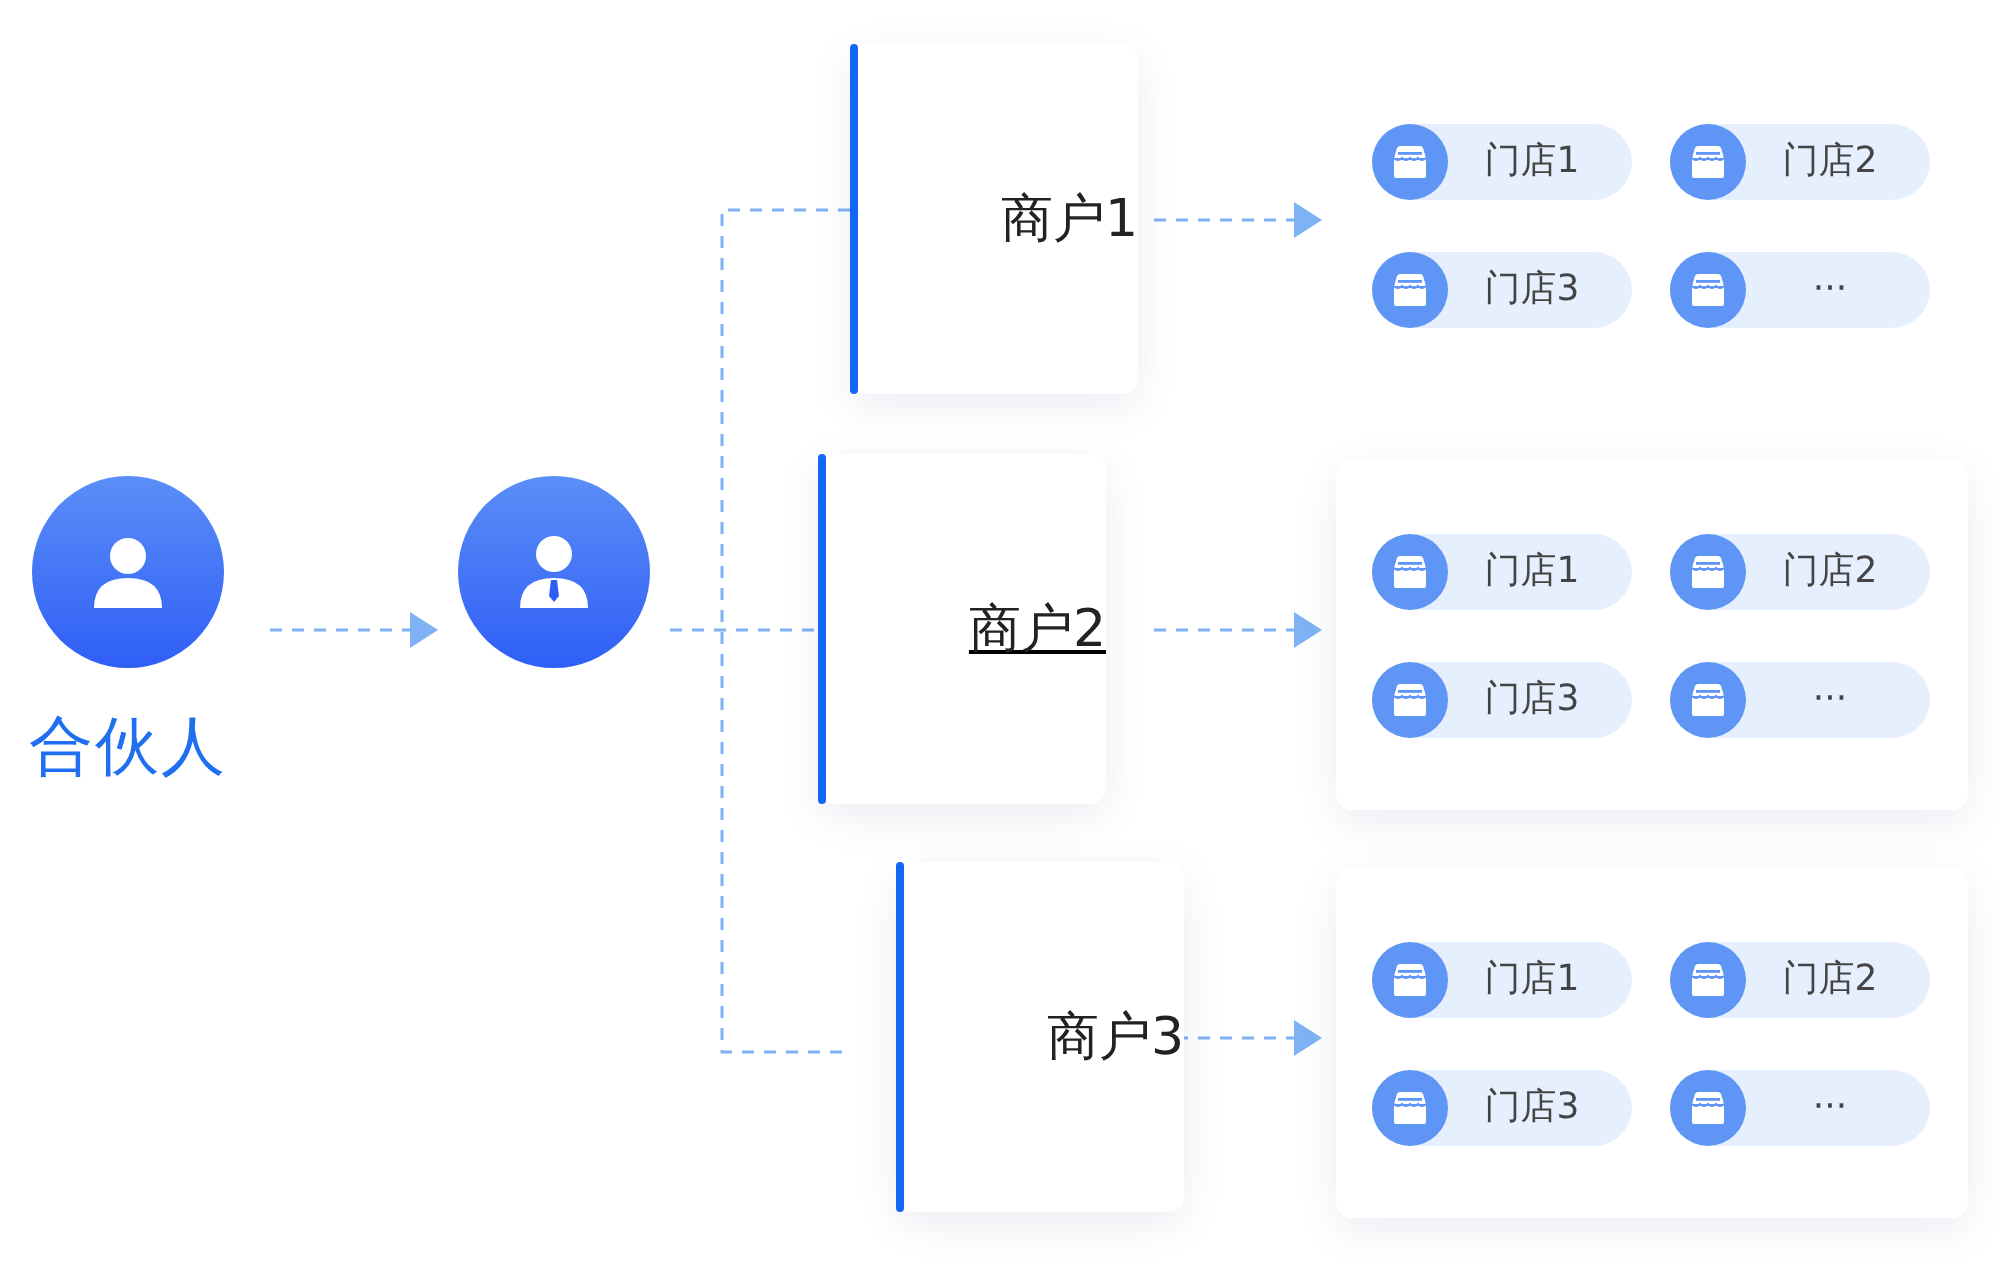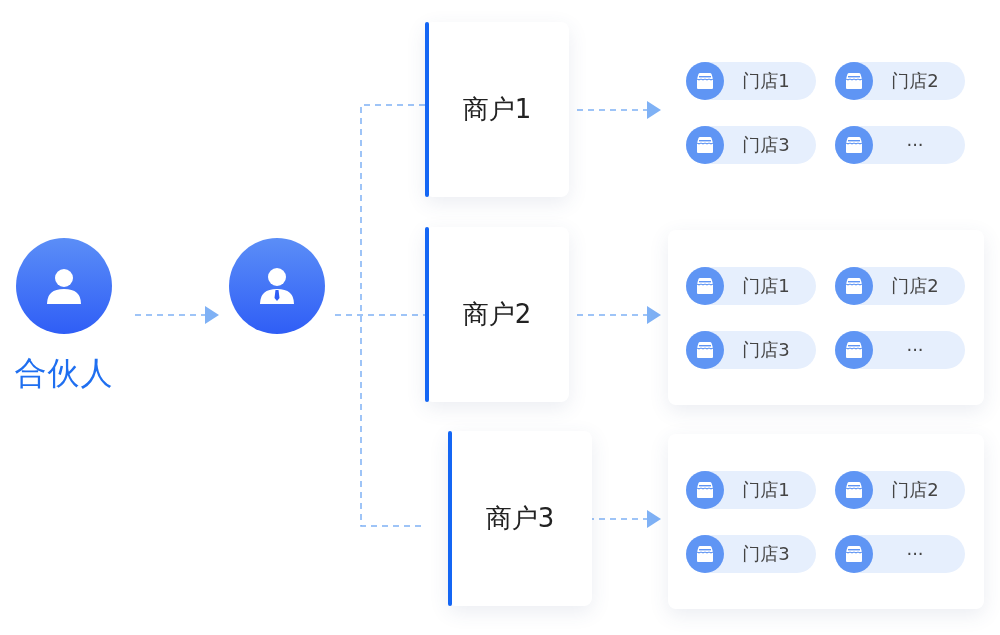--- a/index.html
+++ b/index.html
@@ -5,21 +5,21 @@
   html,body{margin:0;padding:0;}
   body{width:1000px;height:635px;position:relative;background:#ffffff;overflow:hidden;
        font-family:"DejaVu Sans","Liberation Sans",sans-serif;}
   .lines{position:absolute;left:0;top:0;width:1000px;height:635px;}
   .role{position:absolute;width:120px;text-align:center;}
   .role .avatar{width:96px;height:96px;border-radius:50%;margin:0 auto;
        background:linear-gradient(180deg,#5b8ef7 0%,#2f5ef6 100%);
        display:flex;align-items:center;justify-content:center;}
   .role .label{margin-top:18px;font-size:32px;color:#1f6ff0;letter-spacing:1px;}
   .merchant{position:absolute;width:144px;height:175px;background:#fff;border-radius:8px;
-       box-shadow:0 6px 20px rgba(60,80,130,0.10);display:flex;align-items:center;justify-content:center;}
+       box-shadow:0 6px 20px rgba(60,80,130,0.10);display:flex;align-items:center;justify-content:flex-end;}
   .merchant .bar{position:absolute;left:0;top:0;bottom:0;width:4px;border-radius:2px;background:#1466f4;}
   .merchant .name{font-size:26px;color:#222;}
   .group{position:absolute;width:316px;height:175px;border-radius:8px;}
   .group.card{background:#fff;box-shadow:0 6px 20px rgba(60,80,130,0.10);}
   .store{position:absolute;width:130px;height:38px;border-radius:19px;background:#e6effd;}
   .store .icon{position:absolute;left:0;top:0;width:38px;height:38px;border-radius:50%;background:#5f95f4;
        display:flex;align-items:center;justify-content:center;}
   .store .txt{position:absolute;left:38px;right:8px;top:0;height:36px;line-height:38px;text-align:center;
        font-size:18px;color:#444;}
 </style>
@@ -60,21 +60,21 @@
       <path d="M5 40 Q5 25 22 25 Q39 25 39 40 Z" fill="#fff"></path>
       <path d="M20.5 26 L23.5 26 L24.5 34 L22 37 L19.5 34 Z" fill="#2f5ef6"></path>
     </svg>
   </div>
 </div>
 
 <div class="merchant" style="left:425px;top:22px;">
   <div class="bar"></div>
   <div class="name">商户1</div>
 </div>
-<div class="merchant" style="left:425px;top:227px;">
+<div class="merchant" style="left:409px;top:227px;text-decoration:underline;">
   <div class="bar"></div>
   <div class="name">商户2</div>
 </div>
 <div class="merchant" style="left:448px;top:431px;">
   <div class="bar"></div>
   <div class="name">商户3</div>
 </div>
 
 <div class="group" style="left:668px;top:22px;"></div>
 <div class="group card" style="left:668px;top:230px;"></div>

